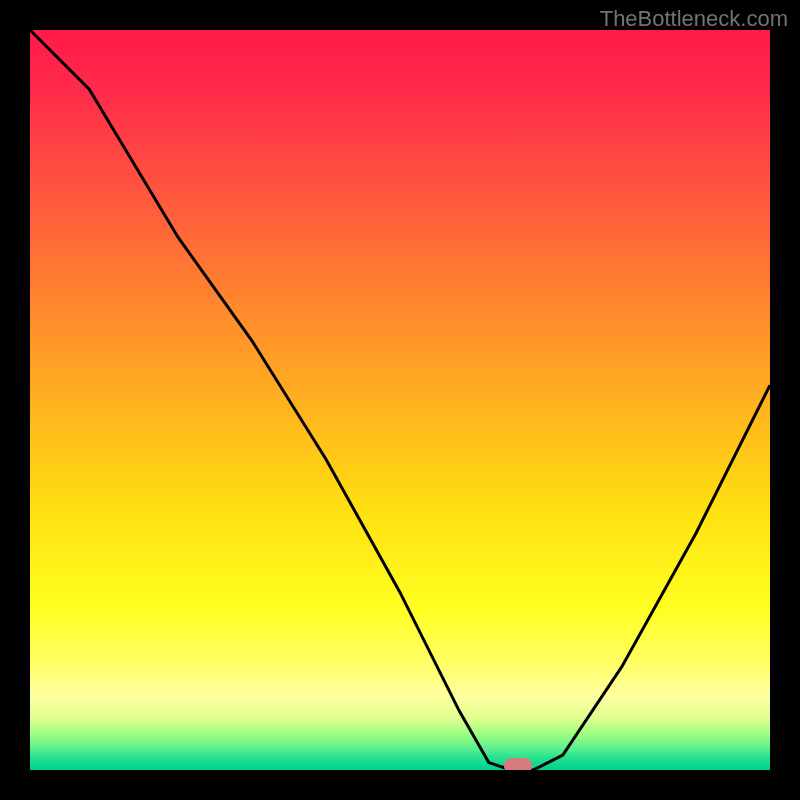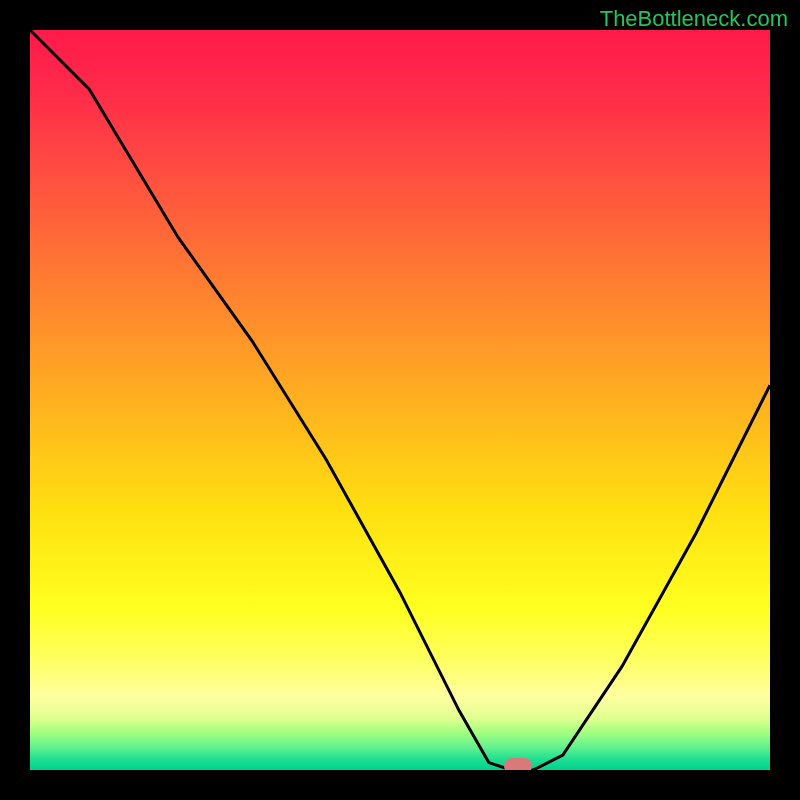--- a/index.html
+++ b/index.html
@@ -8,21 +8,21 @@
     width: 800px;
     height: 800px;
     background: #000;
     position: relative;
     font-family: Arial, sans-serif;
   }
   .watermark {
     position: absolute;
     top: 6px;
     right: 12px;
-    color: #22c55e;
+    color: #737373;
     font-size: 22px;
     font-weight: 500;
     z-index: 10;
   }
   .plot-area {
     position: absolute;
     left: 30px;
     top: 30px;
     width: 740px;
     height: 740px;

